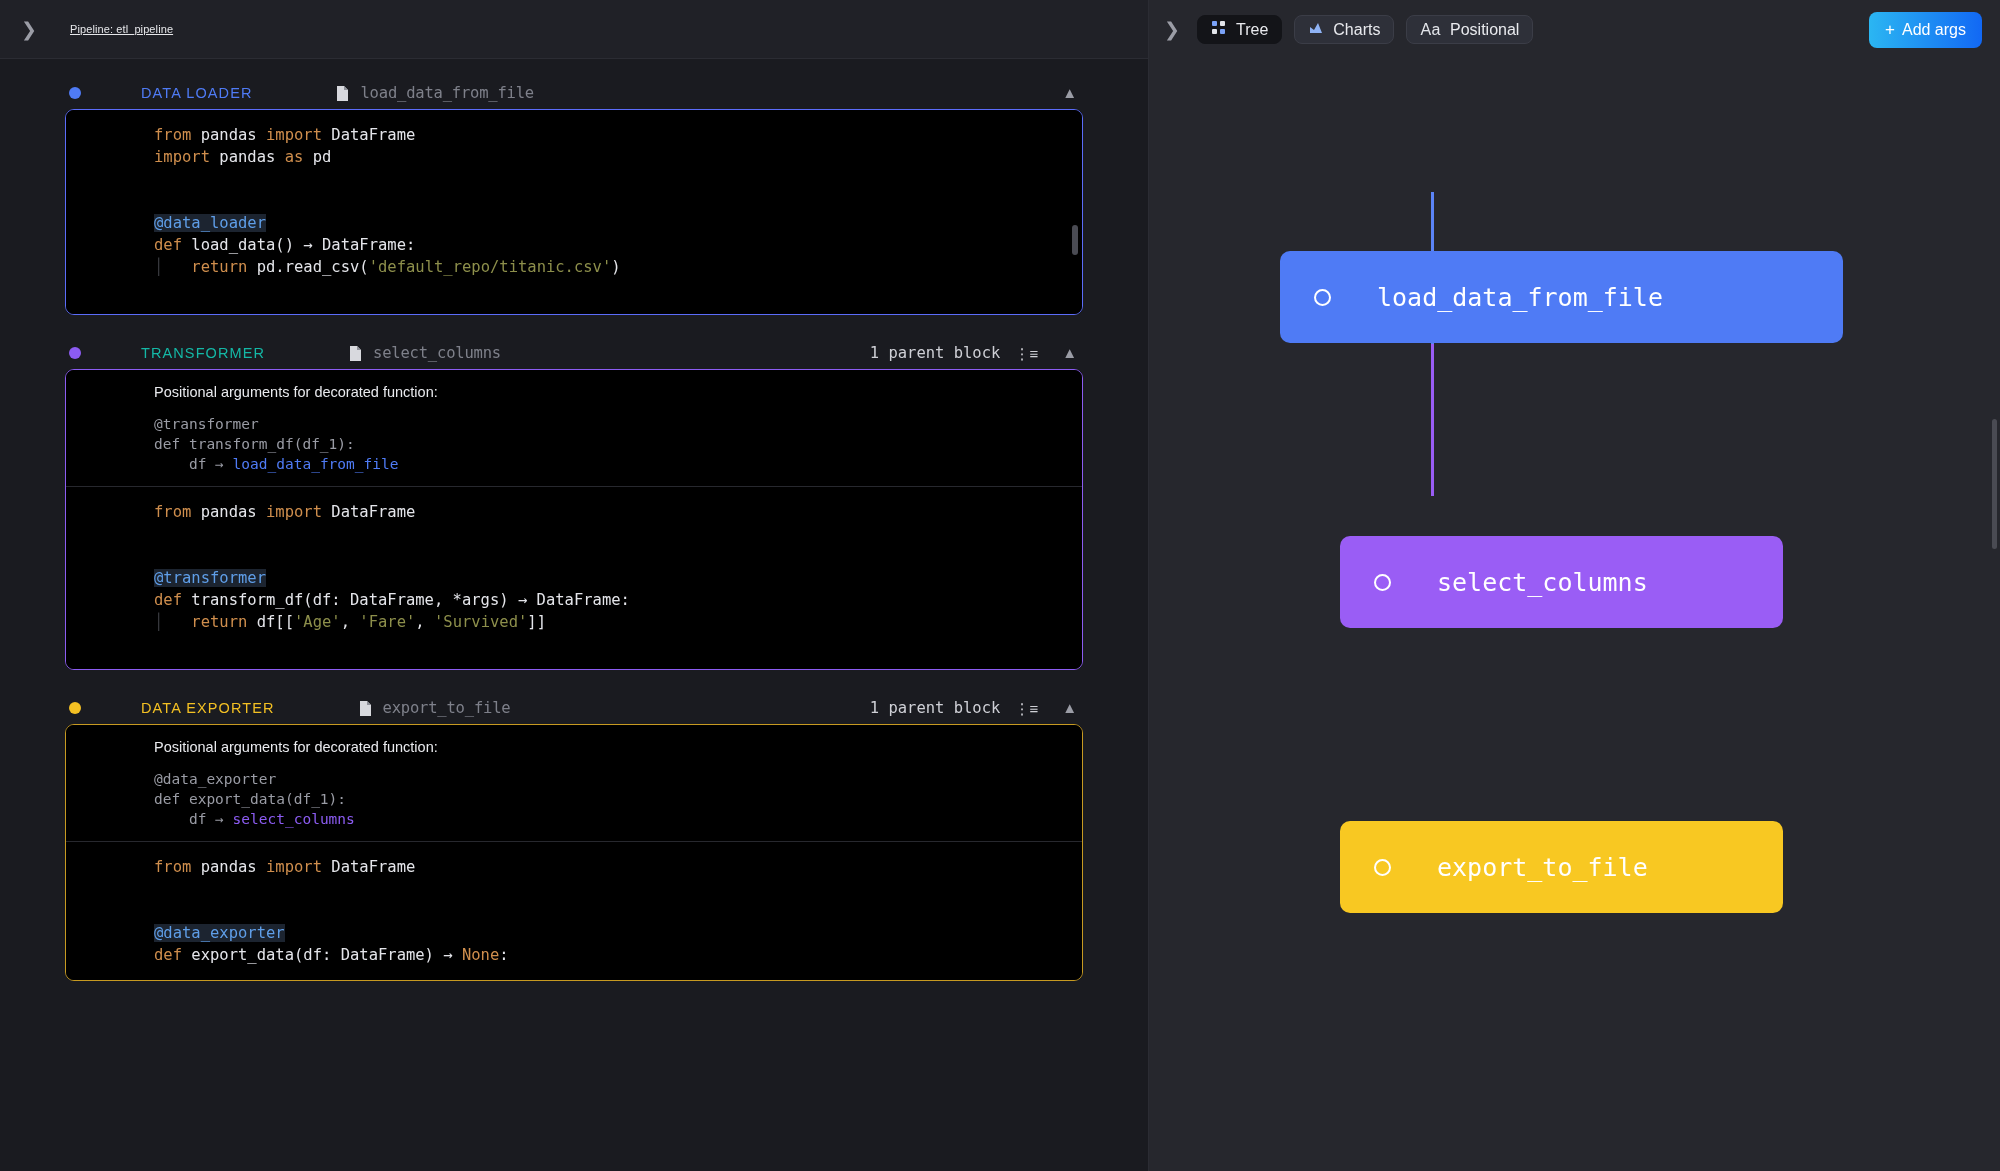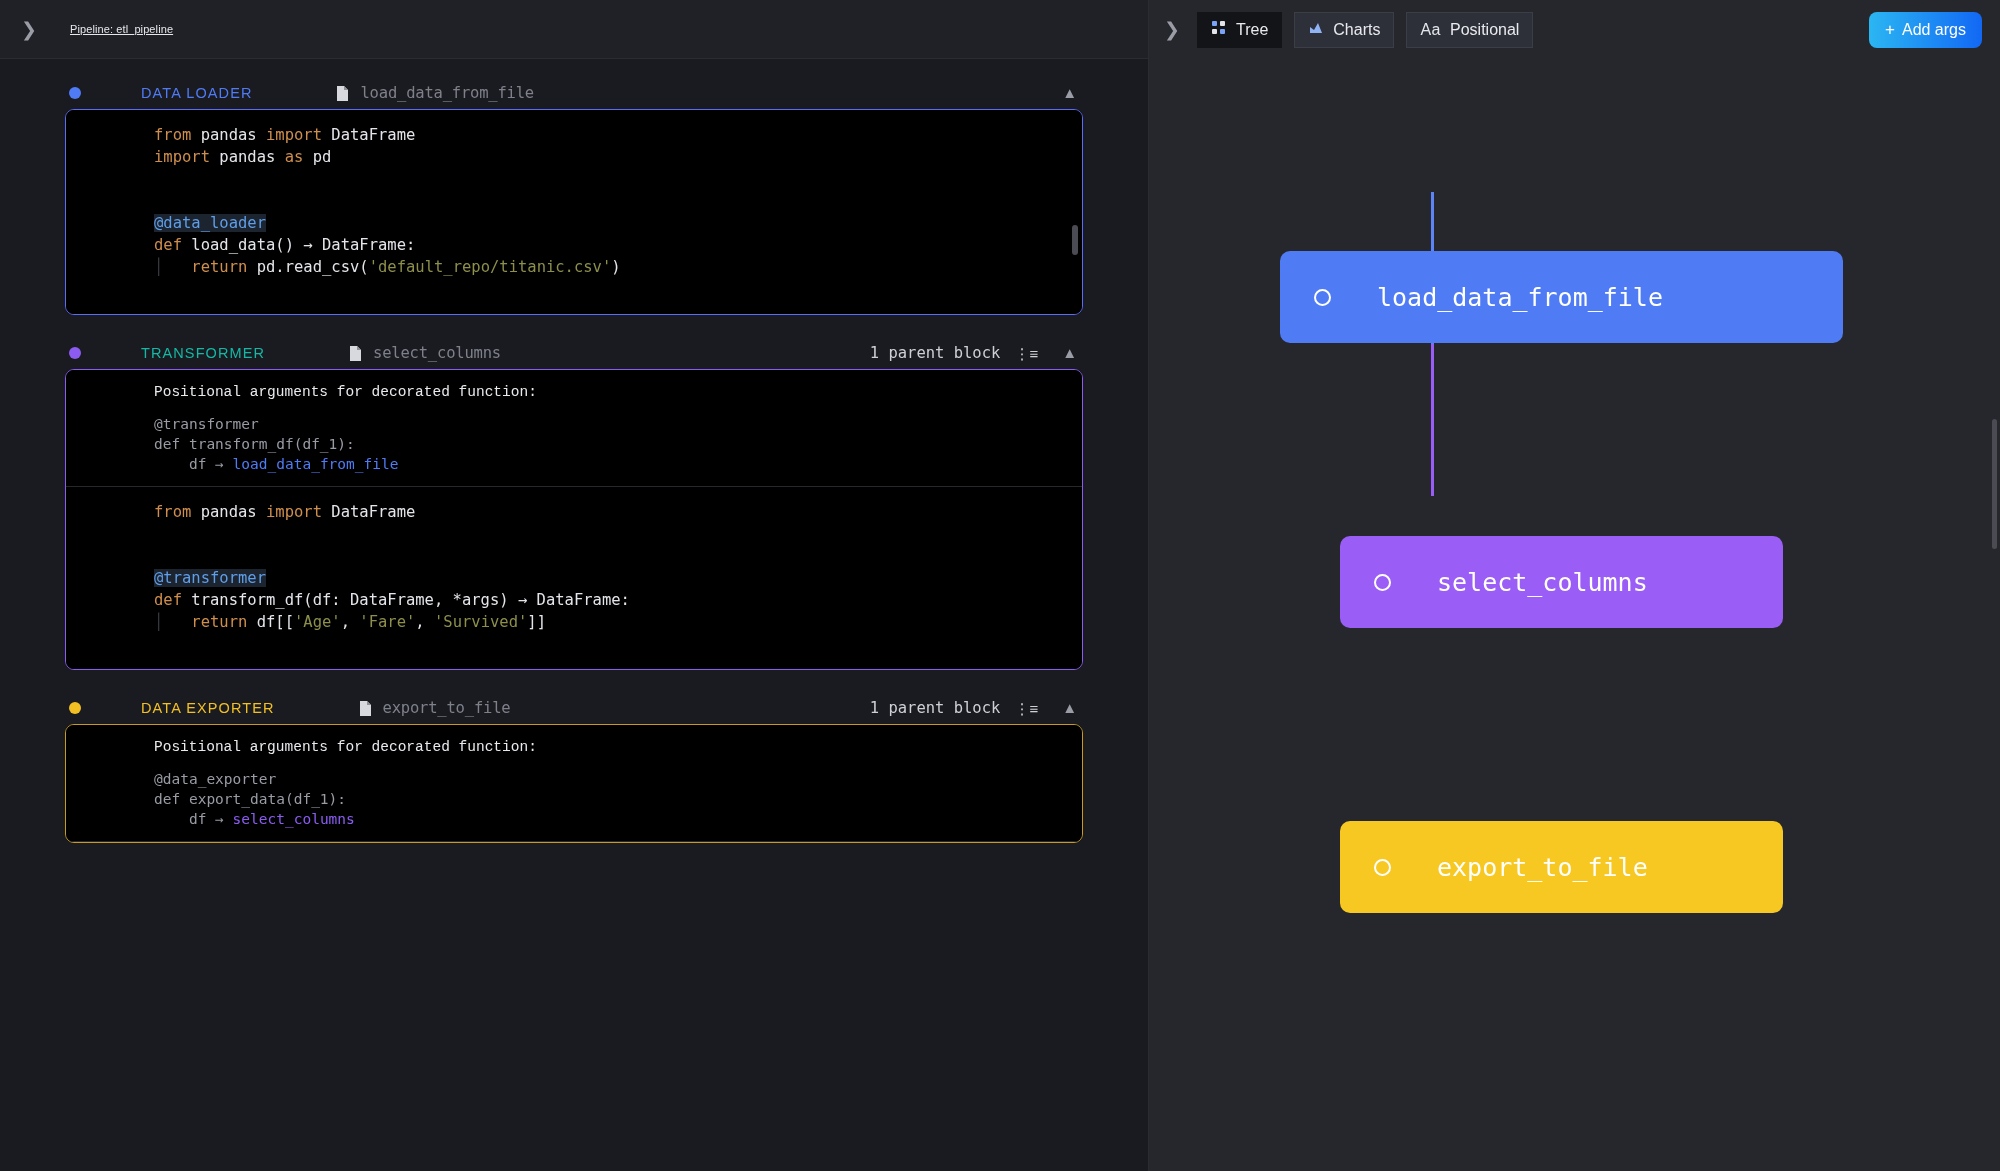--- a/index.html
+++ b/index.html
@@ -94,21 +94,21 @@
     position: relative;
   }
   .code-card.purple { border-color: #8c5cf2; }
   .code-card.yellow { border-color: #c79a21; }
 
   .docstring {
     padding: 14px 0 12px 88px;
     border-bottom: 1px solid #27282e;
     background: #000;
   }
-  .doc-title { color: #e9eaee; font-size: 14.5px; font-family: Liberation Mono, monospace; margin-bottom: 14px; }
+  .doc-title { color: #e9eaee; font-size: 14.5px; font-family: Liberation Sans, sans-serif; margin-bottom: 14px; }
   .doc-code {
     font-family: "DejaVu Sans Mono", monospace;
     font-size: 14.5px; color: #9a9ca5; line-height: 20px;
     white-space: pre;
   }
   .doc-code .link-blue { color: #4f7bf5; }
   .doc-code .link-purple { color: #8c5cf2; }
 
   pre.code {
     font-family: "DejaVu Sans Mono", monospace;
@@ -140,21 +140,21 @@
     border-left: 1px solid #2b2c33;
     overflow: hidden;
   }
   .right-header {
     height: 59px;
     display: flex; align-items: center;
     padding: 0 18px 0 10px;
     gap: 12px;
   }
   .tool-btn {
-    height: 36px; border-radius: 0;
+    height: 29px; border-radius: 8px;
     display: flex; align-items: center; gap: 9px;
     padding: 0 13px;
     color: #e9eaee; font-size: 16px;
     background: #2e3039; border: 1px solid #3b3d47;
     cursor: pointer; white-space: nowrap;
   }
   .tool-btn.active { background: #131418; border-color: #131418; }
   .add-chart-btn {
     margin-left: auto;
     height: 36px; border-radius: 8px;
@@ -289,20 +289,25 @@
               <span class="collapse-caret">▲</span>
             </span>
           </div>
           <div class="code-card yellow">
             <div class="docstring">
               <div class="doc-title">Positional arguments for decorated function:</div>
               <div class="doc-code">@data_exporter
 def export_data(df_1):
     df → <span class="link-purple">select_columns</span></div>
             </div>
+            <pre class="code"><span class="kw">from </span><span class="plain">pandas </span><span class="kw">import </span><span class="plain">DataFrame</span>
+
+
+<span class="dec">@data_exporter</span>
+<span class="kw">def </span><span class="plain">export_data(df: DataFrame) → </span><span class="none">None</span><span class="plain">:</span></pre>
           </div>
         </div>
 
       </div>
     </div>
   </div>
 
   <div class="right-pane">
     <div class="right-header">
       <div class="chevron-btn">❯</div>

